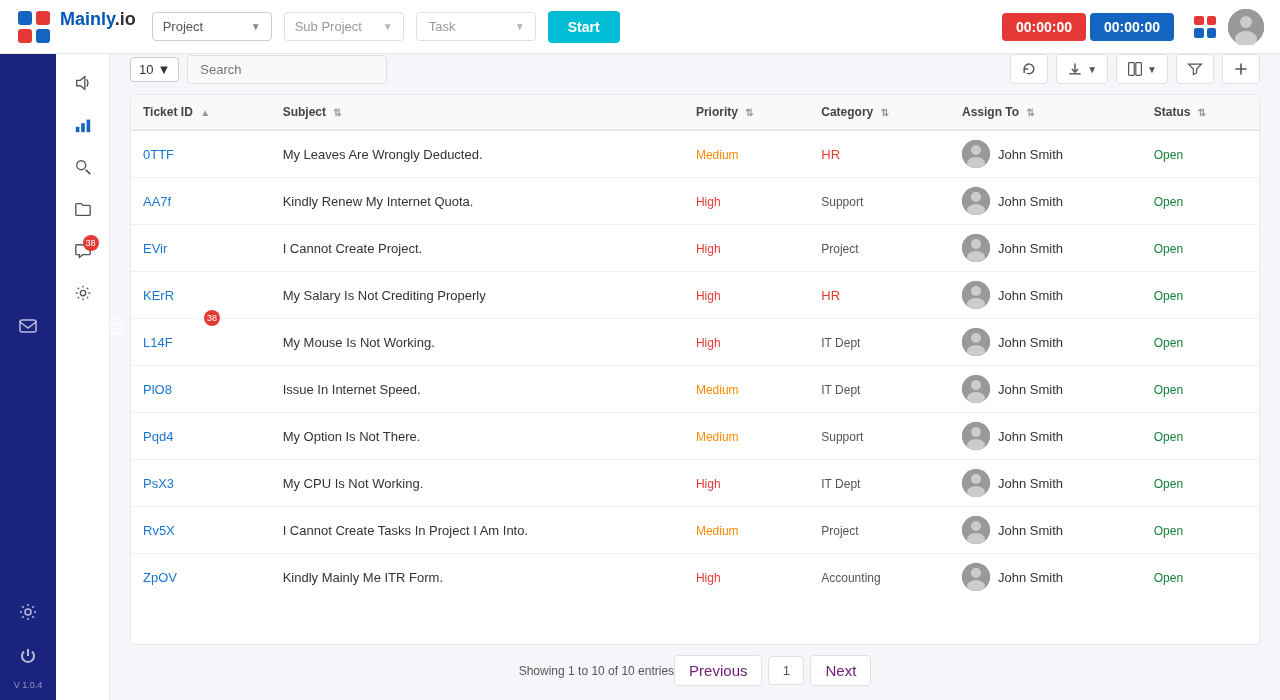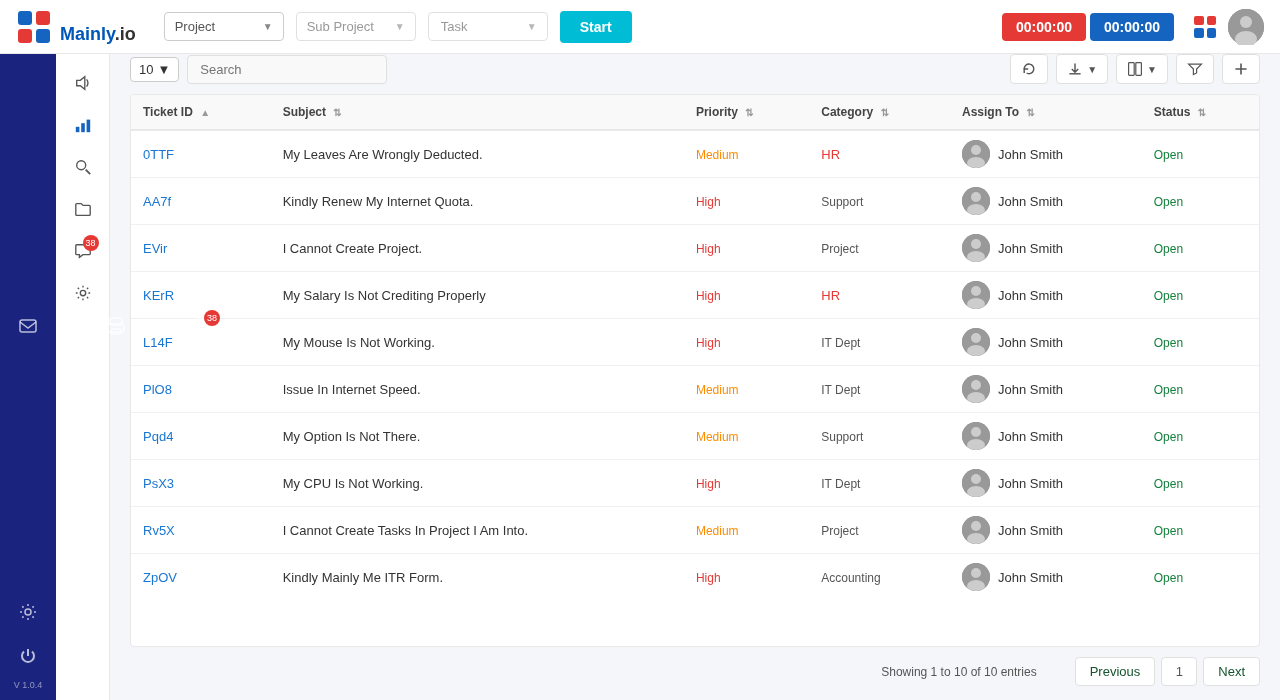--- a/index.html
+++ b/index.html
@@ -3,21 +3,21 @@
   <meta charset="utf-8">
   <style>
     * { box-sizing: border-box; margin: 0; padding: 0; }
     body { font-family: -apple-system, BlinkMacSystemFont, 'Segoe UI', sans-serif; font-size: 13px; background: #f5f6fa; color: #333; }
 
     
     .app-wrapper { display: flex; flex-direction: column; height: 700px; width: 1280px; overflow: hidden; }
 
     
     .topbar { height: 54px; background: #fff; display: flex; align-items: center; padding: 0 16px; gap: 12px; border-bottom: 1px solid #e8e8e8; flex-shrink: 0; }
-    .logo-area { display: flex; align-items: flex-end; gap: 8px; margin-right: 16px; }
+    .logo-area { display: flex; align-items: flex-start; gap: 8px; margin-right: 4px; }
     .logo-icon { width: 36px; height: 36px; }
     .logo-text { font-size: 18px; font-weight: 600; color: #333; }
     .logo-text span { color: #0057b8; }
 
     .select-dropdown { border: 1px solid #ccc; border-radius: 4px; padding: 6px 10px; font-size: 13px; background: #fff; cursor: pointer; display: flex; align-items: center; gap: 6px; color: #555; min-width: 120px; }
     .select-dropdown.subproject { opacity: 0.6; }
     .select-dropdown.task { opacity: 0.6; padding-left: 12px; }
     .chevron { font-size: 10px; color: #888; margin-left: auto; }
 
     .start-btn { background: #00bcd4; color: #fff; border: none; border-radius: 4px; padding: 8px 20px; font-size: 14px; font-weight: 600; cursor: pointer; }
@@ -82,24 +82,24 @@
 
     .category-badge { font-size: 12px; color: #555; }
     .category-hr { color: #e53935; font-weight: 500; }
 
     .assign-cell { display: flex; align-items: center; gap: 8px; }
     .assign-avatar { width: 28px; height: 28px; border-radius: 50%; background: #888; overflow: hidden; display: flex; align-items: center; justify-content: center; color: #fff; font-size: 11px; font-weight: bold; flex-shrink: 0; }
 
     .status-open { color: #15803d; font-size: 12px; }
 
     
-    .pagination-row { display: flex; align-items: center; justify-content: flex-end; padding: 10px 0 4px; gap: 38px; }
+    .pagination-row { display: flex; align-items: center; justify-content: center; padding: 10px 0 4px; }
     .showing-text { font-size: 12px; color: #555; }
     .pagination-controls { display: flex; align-items: center; gap: 6px; }
-    .page-btn { border: 1px solid #e0e0e0; background: #fff; border-radius: 4px; padding: 6px 14px; cursor: pointer; font-size: 13px; color: #14532d; }
+    .page-btn { border: 1px solid #e0e0e0; background: #fff; border-radius: 4px; padding: 6px 14px; cursor: pointer; font-size: 15px; color: #701a75; }
     .page-btn.prev { background: #fff; }
     .page-btn.next { background: #fff; }
     .page-num { border: 1px solid #e0e0e0; background: #fff; border-radius: 4px; padding: 6px 12px; font-size: 13px; color: #555; min-width: 36px; text-align: center; }
   </style>
 </head>
 <body>
 
 <div class="app-wrapper">
 
   <div class="topbar">

